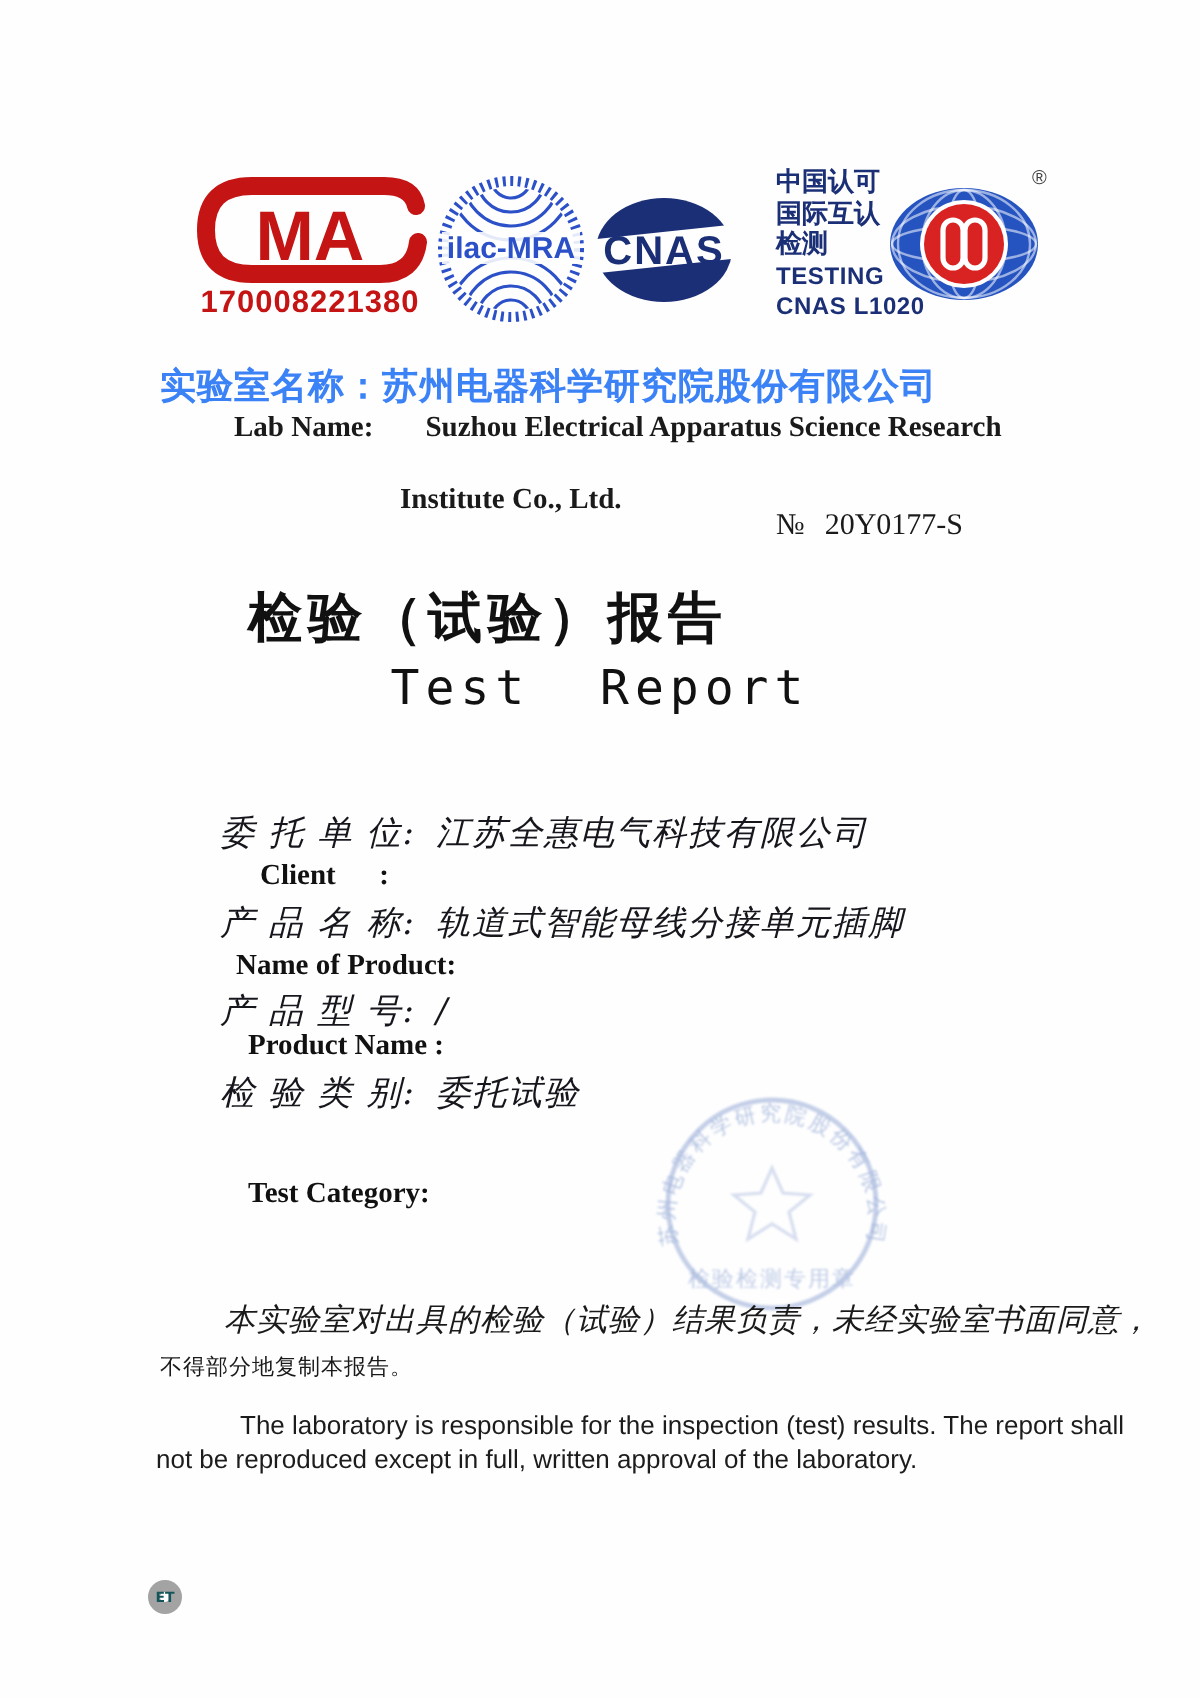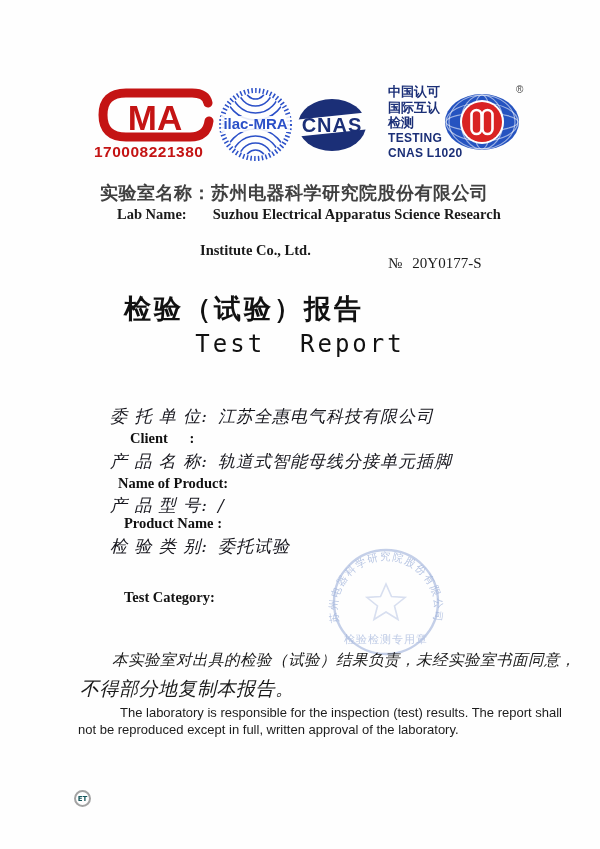--- a/index.html
+++ b/index.html
@@ -6,33 +6,33 @@
   body { background:#e8e8e8; font-family:"Liberation Sans", sans-serif; }
   .page {
     position:relative; width:600px; height:849px; margin:0 auto;
     background:#fefefe; overflow:hidden; color:#1a1a1a;
   }
   .abs { position:absolute; }
   .pre { white-space:pre; }
 
   
   .cma-number {
-    left:94px; top:143px; width:122px; 
+    left:94px; top:143px; width:122px; text-align:center;
     color:#c41414; font-weight:bold; font-size:15.5px; letter-spacing:0.5px;
     font-family:"Liberation Sans", sans-serif;
   }
   .accred { left:372px; top:84px; color:#1b2f77; font-weight:bold; line-height:15.5px;margin-left:16px; }
   .accred .zh { font-size:13px; font-family:"DejaVu Sans", sans-serif; }
   .accred .en { font-size:12px; font-family:"Liberation Sans", sans-serif; letter-spacing:0.3px; }
   .registered { left:516px; top:84px; font-size:10px; color:#444; }
 
   
   .lab-zh {
-    left:100px; top:181px; font-size:18px; font-weight:bold;
-    font-family:"DejaVu Sans", sans-serif; letter-spacing:0.5px; color:#404040;
+    left:80px; top:181px; font-size:18px; font-weight:bold;
+    font-family:"DejaVu Sans", sans-serif; letter-spacing:0.5px; color:#3b82f6;
   }
   .lab-en1 { left:117px; top:206px; font-size:14.5px; font-family:"Liberation Serif", serif; font-weight:bold; }
   .lab-en1 .nm { margin-left:26px; }
   .lab-en2 { left:200px; top:223px; font-size:14.5px; font-family:"Liberation Serif", serif; font-weight:bold;margin-top:19px; }
 
   
   .report-no { left:388px; top:255px; font-size:15px; font-family:"Liberation Serif", serif; }
   .report-no .val { margin-left:10px; }
 
   
@@ -61,27 +61,27 @@
   .f1z { left:110px; top:405px; } .f1e { left:130px; top:430px; }
   .f2z { left:110px; top:450px; } .f2e { left:118px; top:475px; }
   .f3z { left:110px; top:494px; } .f3e { left:124px; top:515px; }
   .f4z { left:110px; top:535px; } .f4e { left:124px; top:557px;margin-top:32px; }
 
   
   .stamp { left:320px; top:546px; filter:blur(0.4px); opacity:0.8; }
 
   
   .st-zh1 { left:112px; top:650px; font-size:15.5px; font-family:"DejaVu Serif", serif; font-style:italic; letter-spacing:0.5px; }
-  .st-zh2 { left:80px;  top:676px; font-size:19px; font-family:"DejaVu Serif", serif; font-style:italic; letter-spacing:0.5px; }
+  .st-zh2 { left:80px;  top:676px; font-size:11px; font-family:"DejaVu Serif", serif; letter-spacing:0.5px; }
   .st-en1 { left:120px; top:705px; font-size:13px; font-family:"Liberation Sans", sans-serif; color:#1c1c1c; }
   .st-en2 { left:78px;  top:722px; font-size:13px; font-family:"Liberation Sans", sans-serif; color:#1c1c1c; }
 
   
   .punch {
-    left:74px; top:790px; width:17px; height:17px; border:2px solid #a3a3a3;
+    left:74px; top:790px; width:17px; height:17px; border:6px solid #a3a3a3;
     border-radius:50%; display:flex; align-items:center; justify-content:center;
     font-size:7px; font-weight:bold; color:#14555a; font-family:"DejaVu Sans", sans-serif;
   }
 </style>
 </head>
 <body>
 
 <div class="page">
 
   <svg class="abs" style="left:96px; top:86px;" width="118" height="58" viewBox="0 0 118 58">

